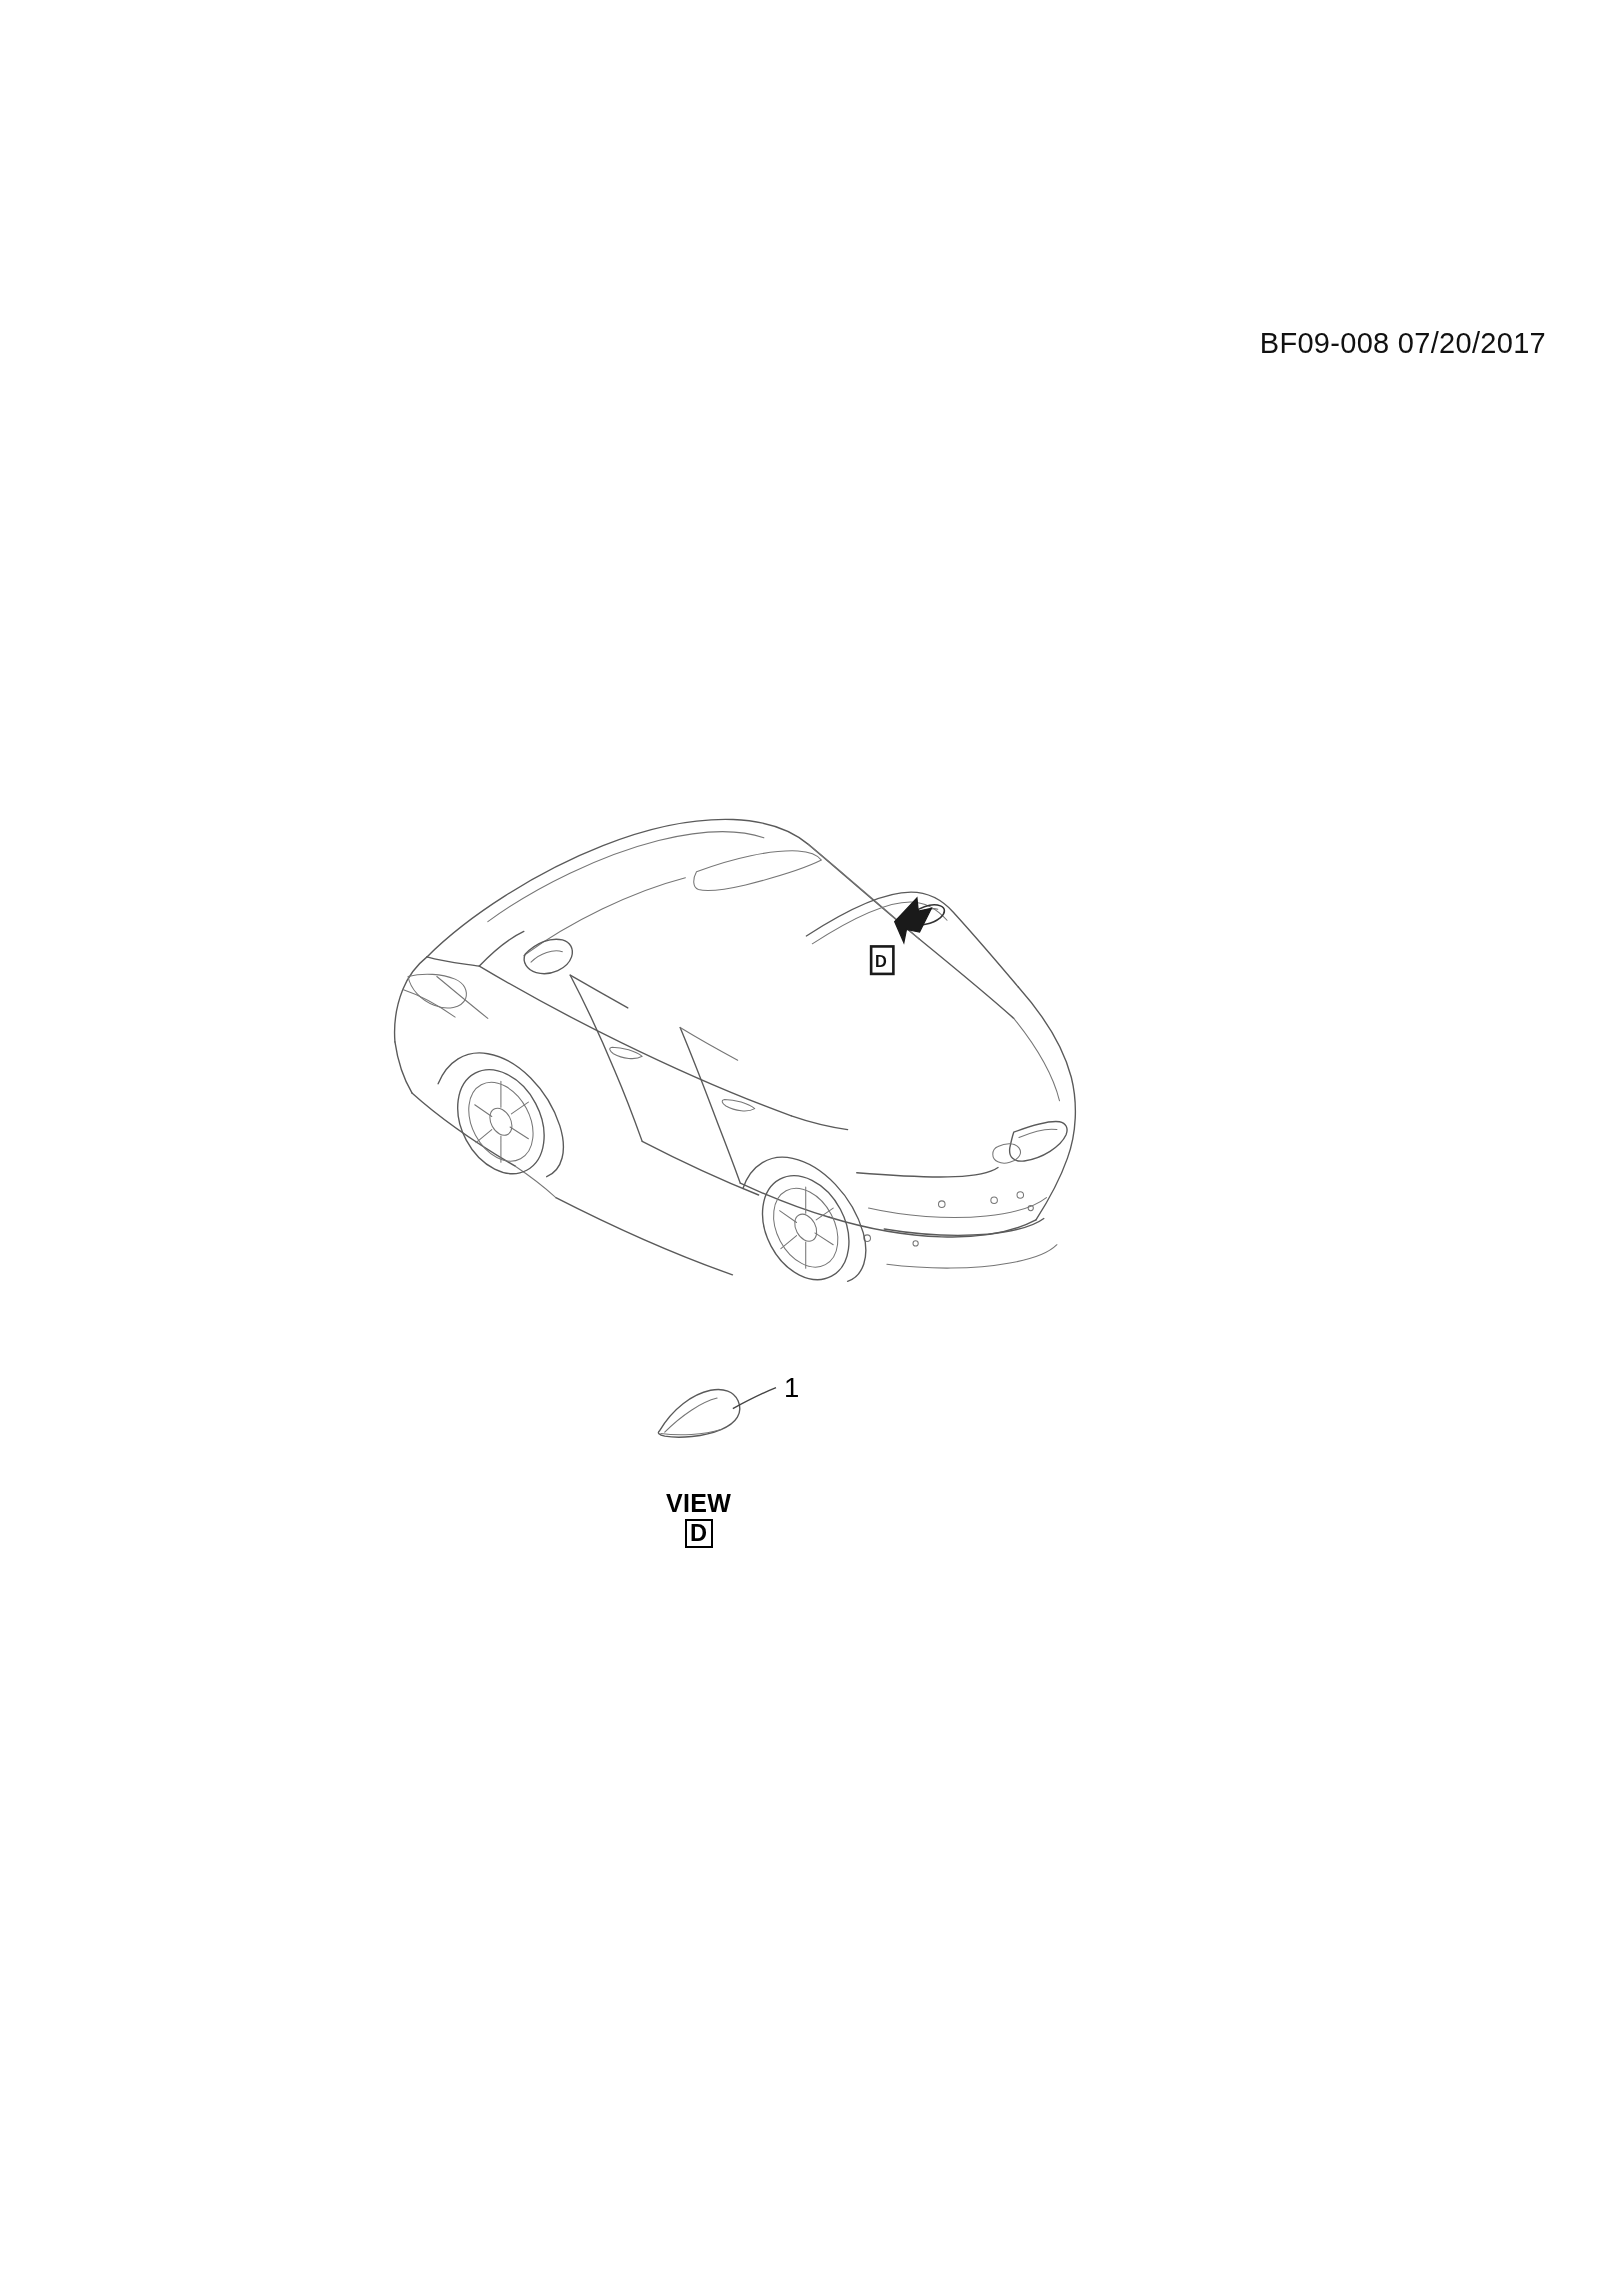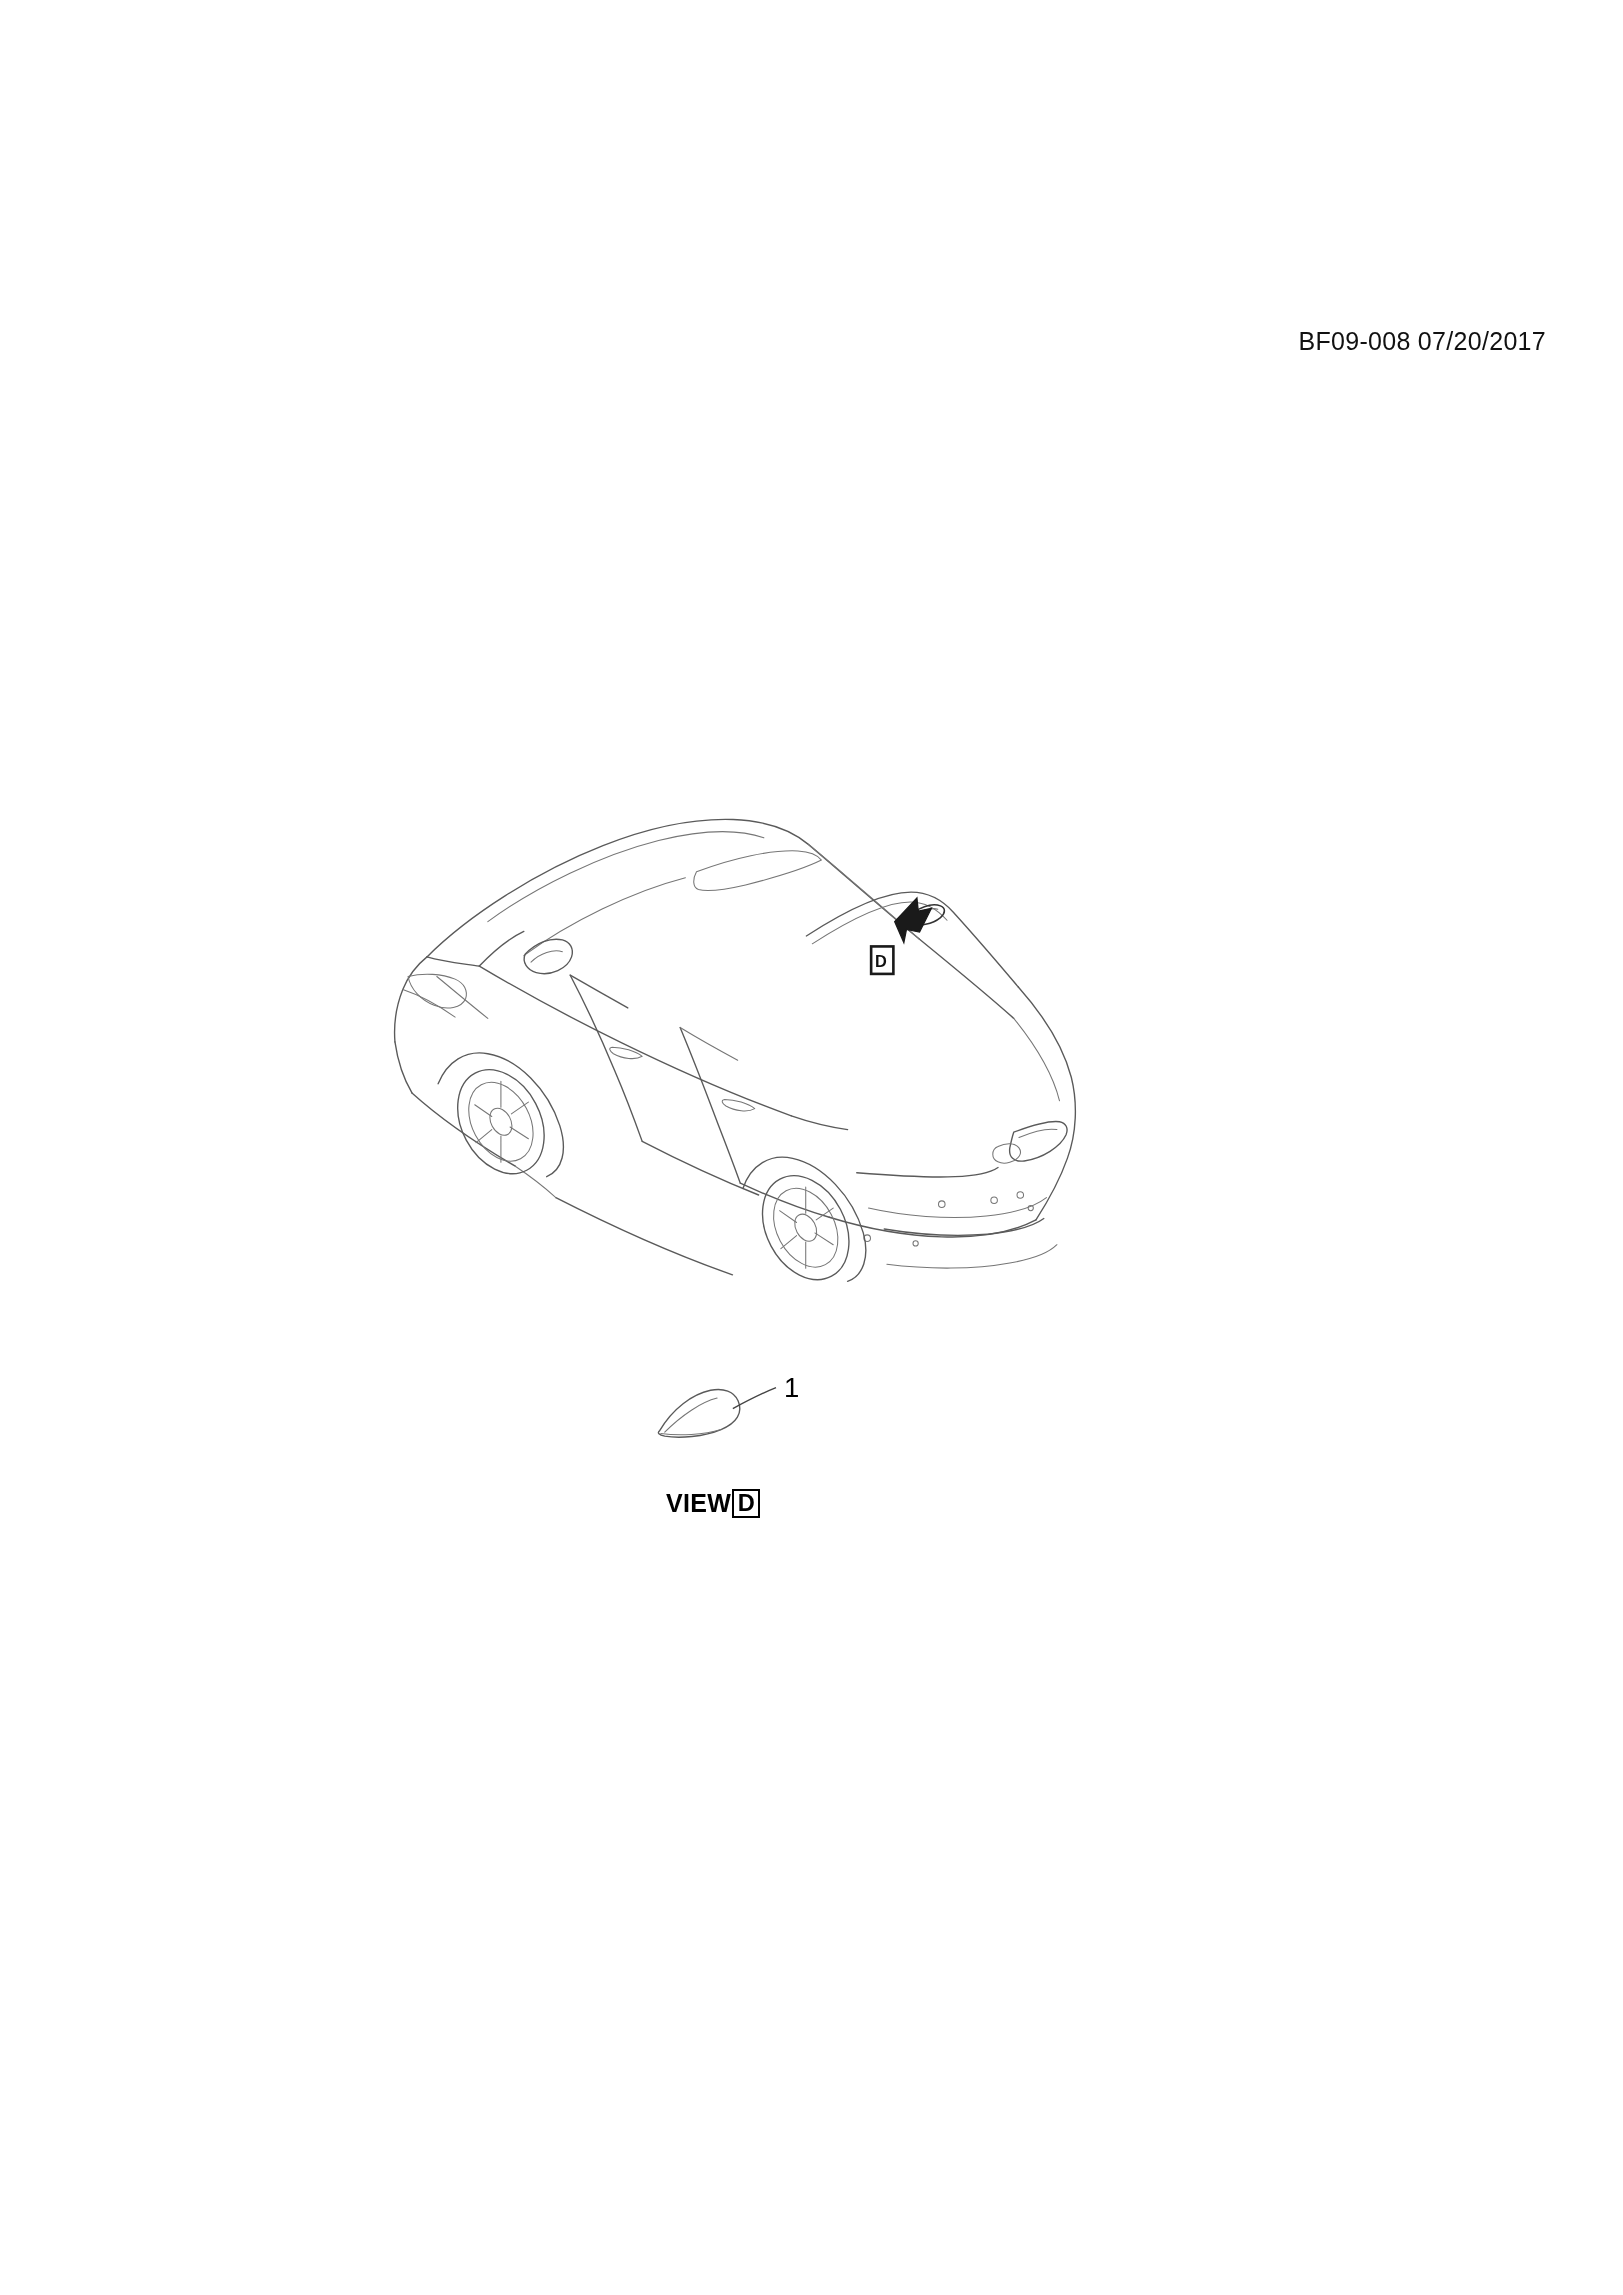--- a/index.html
+++ b/index.html
@@ -16,21 +16,21 @@
     overflow: hidden;
   }
   .sheet {
     position: absolute;
     inset: 0;
   }
   .doc-code {
     position: absolute;
     right: 77px;
     top: 327px;
-    font-size: 25px;
+    font-size: 29px;
     letter-spacing: 0.3px;
     white-space: nowrap;
     text-align: right;
     color: #111;
   }
   .main-illustration {
     position: absolute;
     left: 340px;
     top: 746px;
     width: 955px;
@@ -55,20 +55,21 @@
     position: absolute;
     left: 666px;
     top: 1489px;
     font-size: 25px;
     font-weight: bold;
     letter-spacing: 0.3px;
     display: flex;
     align-items: center;
     gap: 1.3px;
     color: #000;
+    flex-direction: column;
   }
   .view-label .boxed {
     display: inline-block;
     border: 2px solid #000;
     padding: 0px 3.3px 0.7px 3.3px;
     line-height: 1.02;
     font-weight: bold;
     font-size: 23.6px;
   }
   svg { display: block; overflow: visible; }

